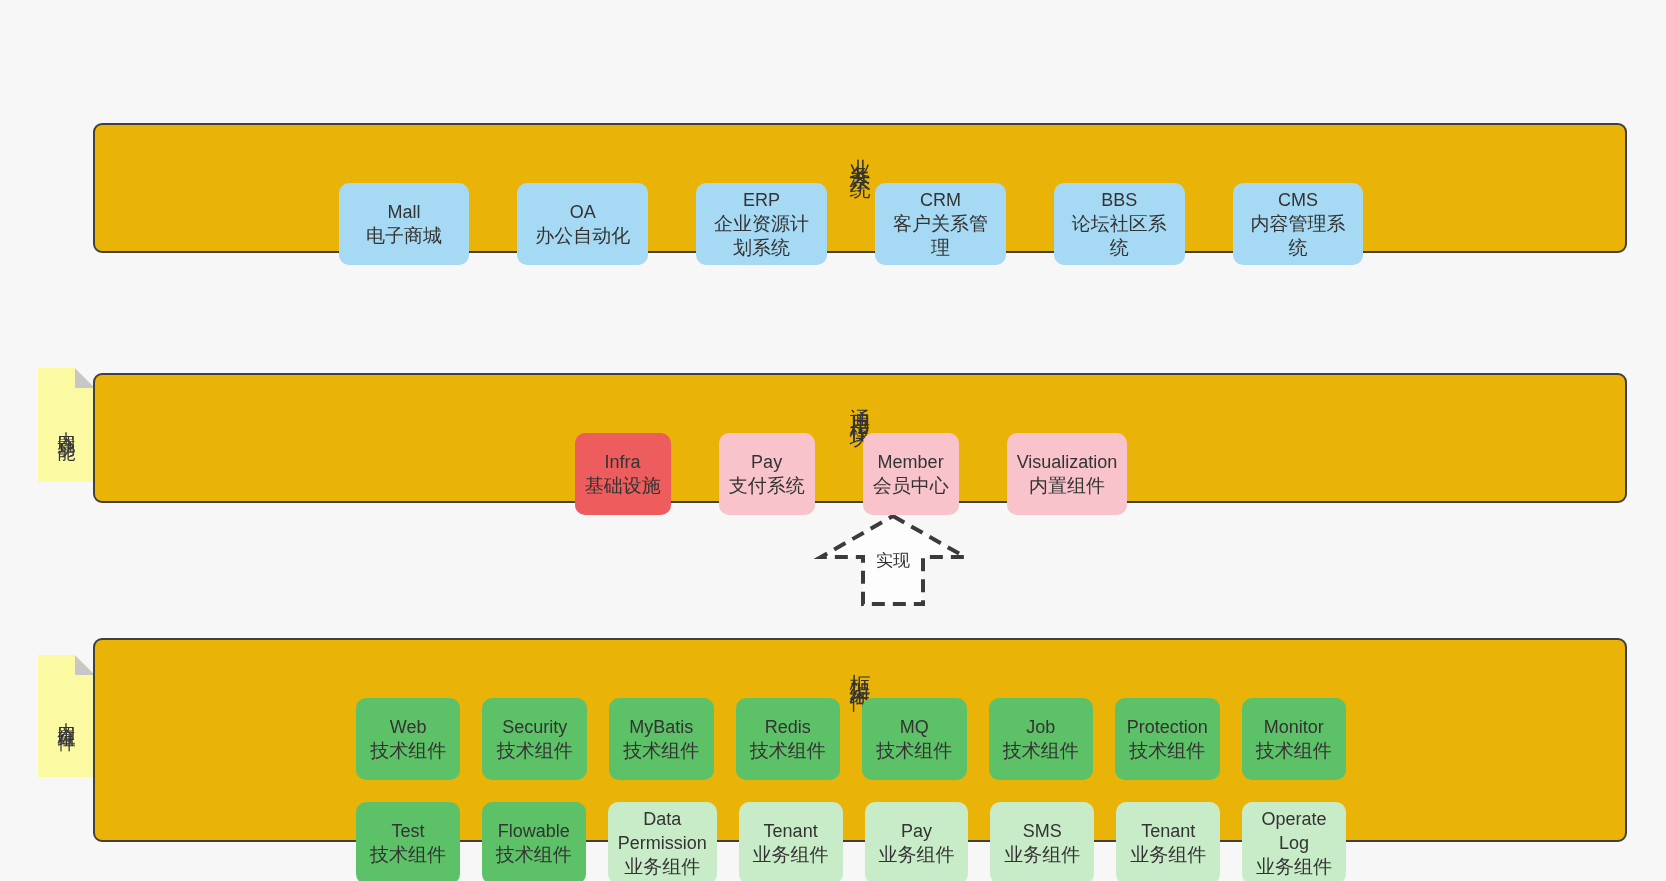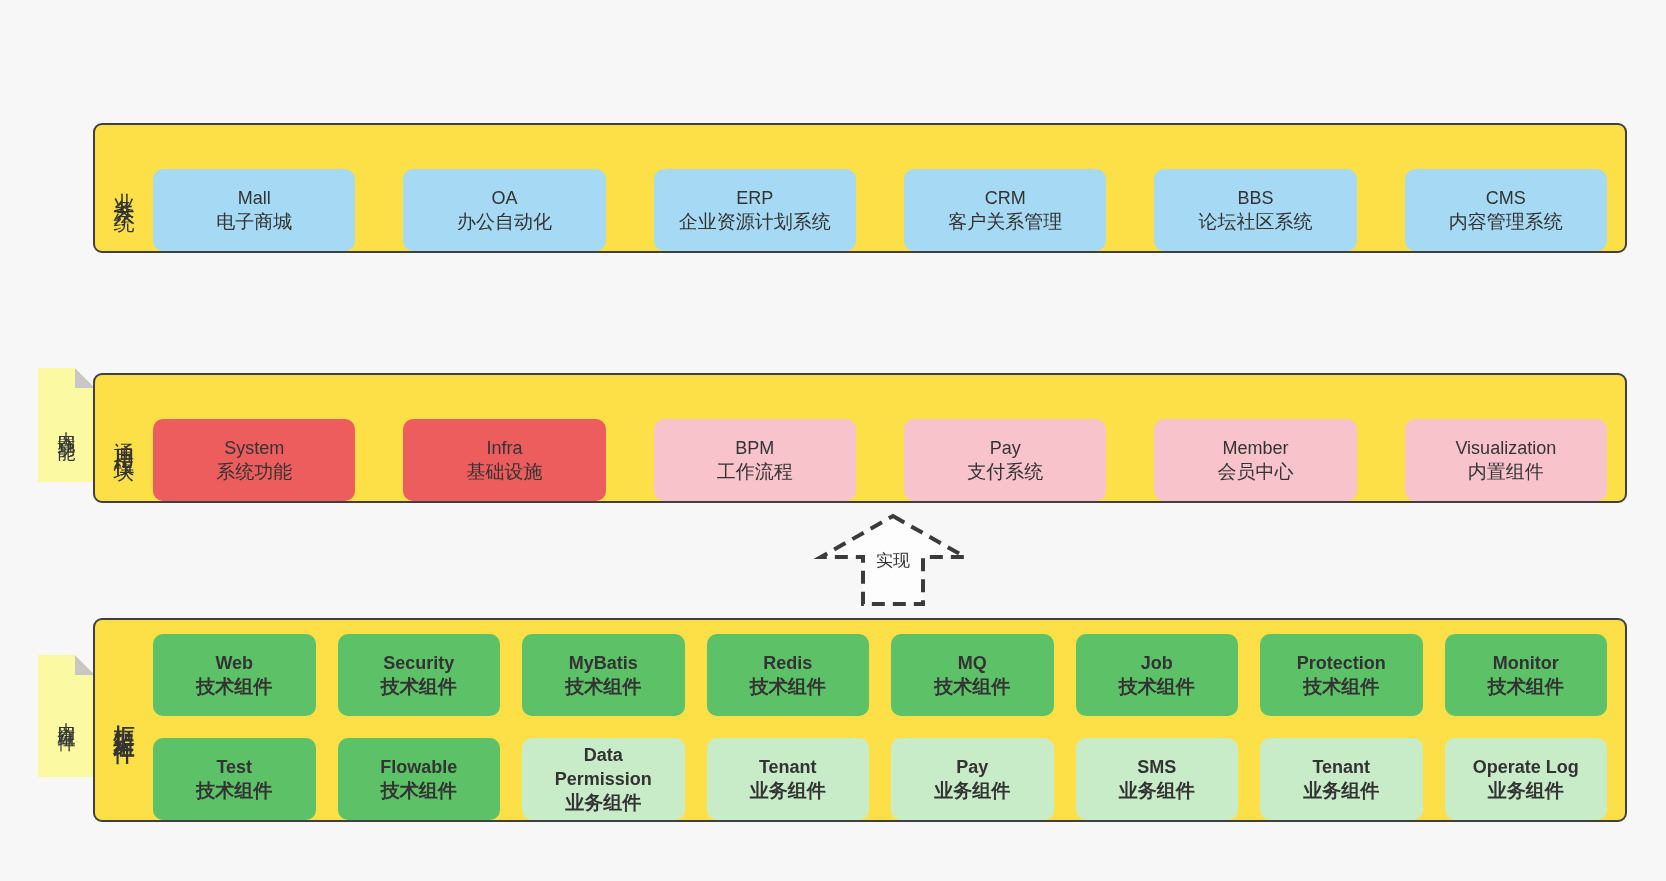--- a/index.html
+++ b/index.html
@@ -12,30 +12,31 @@
     position: relative;
     overflow: hidden;
   }
   .stage { position: absolute; inset: 0; }
 
   
   .layer {
     position: absolute;
     left: 93px; width: 1534px;
     box-sizing: border-box;
-    background: #fde047;
+    background: #eab308;
     border: 2px solid #404040;
     border-radius: 9px;
     display: flex;
-    align-items: flex-end;
+    align-items: center;
     z-index: 2;
+    flex-direction: column;
   }
   #layer-business   { top: 123px; height: 130px; }
   #layer-modules    { top: 373px; height: 130px; }
-  #layer-components { top: 618px; height: 204px; font-weight: bold; }
+  #layer-components { top: 638px; height: 204px; }
 
   .layer-label {
     flex: 0 0 58px;
     display: flex; align-items: center; justify-content: center;
     align-self: stretch;
   }
   .layer-label span {
     writing-mode: vertical-rl;
     text-orientation: upright;
     font-size: 21px;
@@ -179,30 +180,22 @@
       </div>
     </div>
   </div>
 
   <div class="layer" id="layer-modules">
     <div class="layer-label">
       <span>通用模块</span>
     </div>
     <div class="boxes-row">
       <div class="box" data-variant="red">
-        <div class="bn">System</div>
-        <div class="bd">系统功能</div>
-      </div>
-      <div class="box" data-variant="red">
         <div class="bn">Infra</div>
         <div class="bd">基础设施</div>
-      </div>
-      <div class="box" data-variant="pink">
-        <div class="bn">BPM</div>
-        <div class="bd">工作流程</div>
       </div>
       <div class="box" data-variant="pink">
         <div class="bn">Pay</div>
         <div class="bd">支付系统</div>
       </div>
       <div class="box" data-variant="pink">
         <div class="bn">Member</div>
         <div class="bd">会员中心</div>
       </div>
       <div class="box" data-variant="pink">

